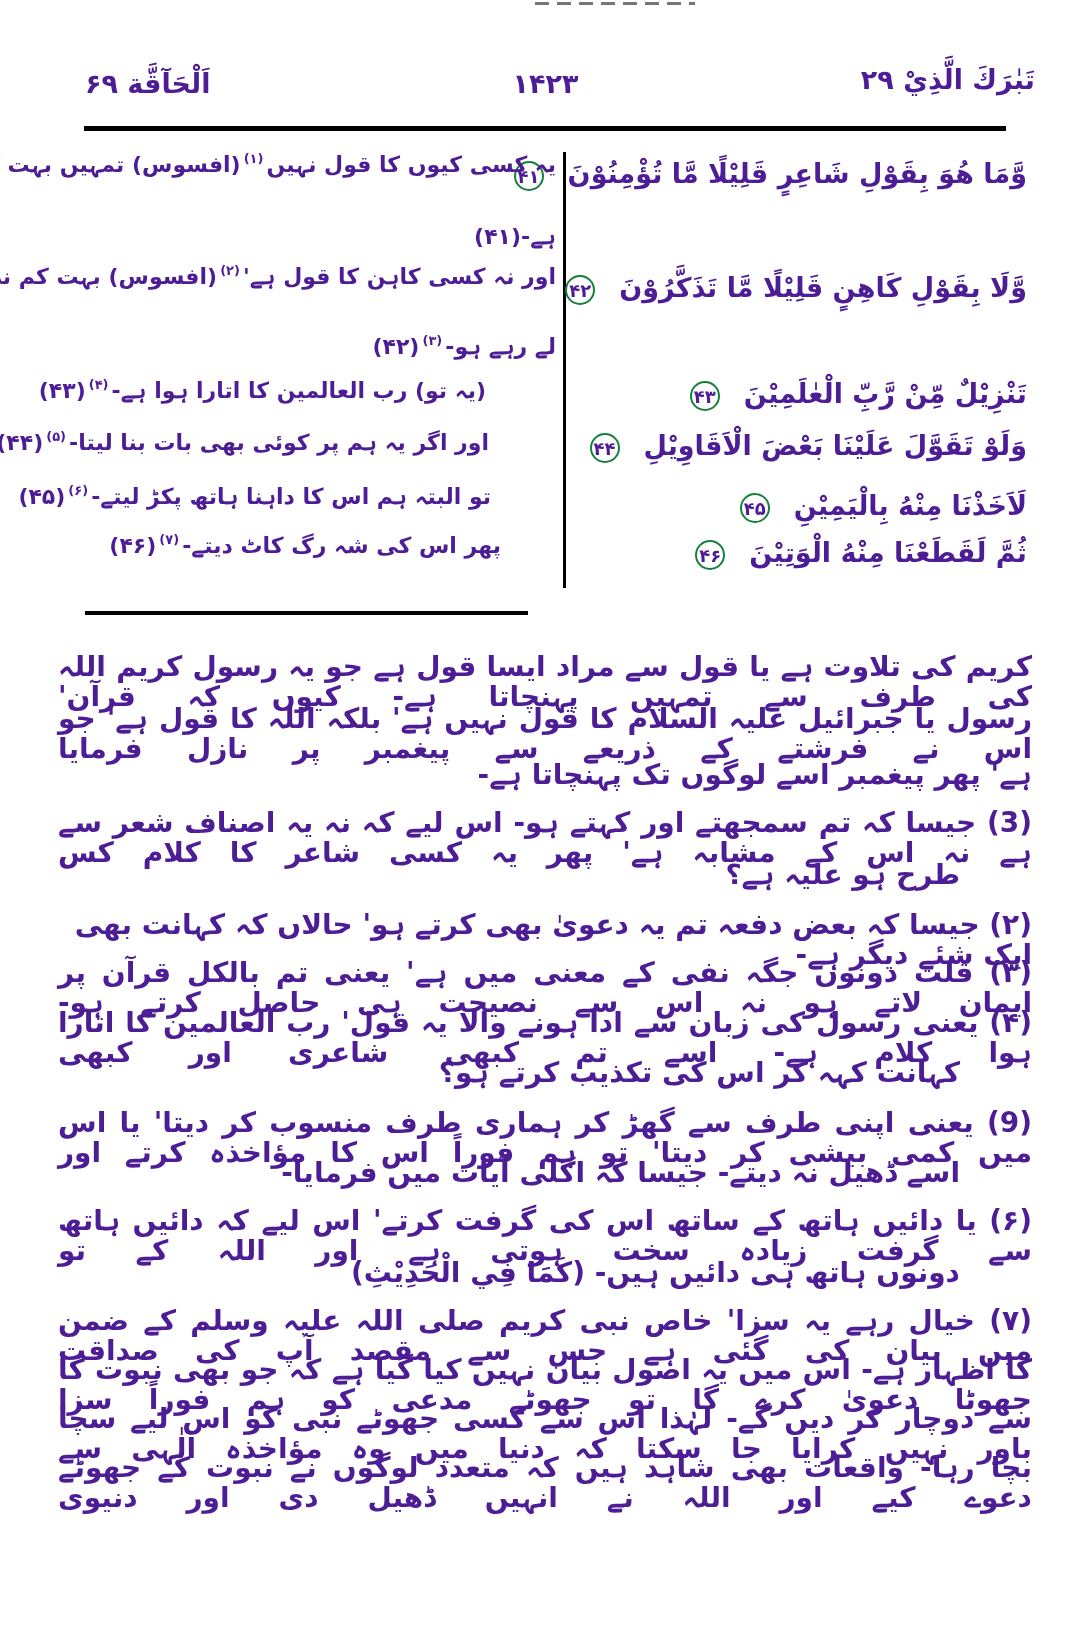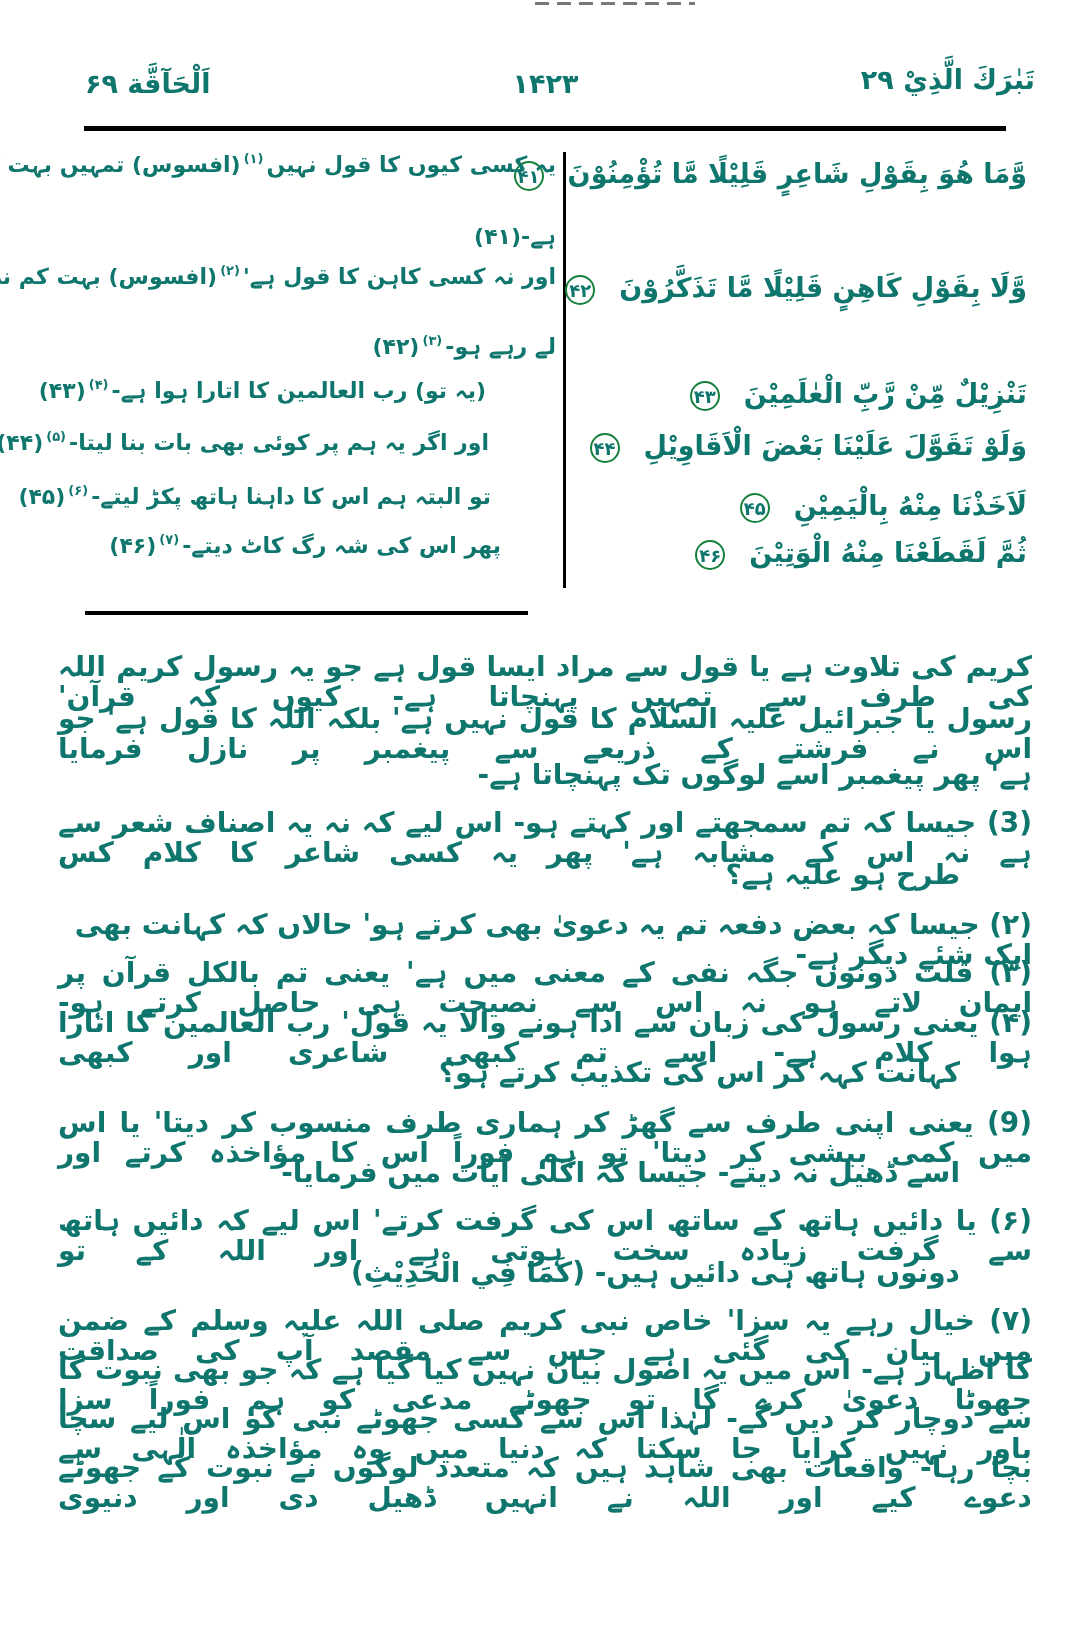--- a/index.html
+++ b/index.html
@@ -1,18 +1,18 @@
 <!DOCTYPE html>
 <html lang="ur" dir="rtl"><head>
 <meta charset="utf-8">
 <style>
   html,body { margin:0; padding:0; background:#e8e8e8; }
   .page {
     position:relative; width:1091px; height:1649px; margin:0 auto;
-    background:#ffffff; color:#0f766e; overflow:hidden;
+    background:#ffffff; color:#4c1d95; overflow:hidden;
     font-family:"DejaVu Sans", sans-serif; direction:rtl;text-decoration:underline;
   }
   
   .topmark { position:absolute; top:2px; left:535px; width:160px; height:3px;
     background:repeating-linear-gradient(90deg,#777 0 14px,transparent 14px 22px); }
 
   
   .hdr { position:absolute; top:0; left:0; right:0; height:135px; }
   .hdr-surah { position:absolute; top:68px; left:85px; font-size:27px; font-weight:700; direction:rtl; }
   .hdr-page  { position:absolute; top:68px; left:0; right:0; text-align:center; font-size:27px; font-weight:700; }

